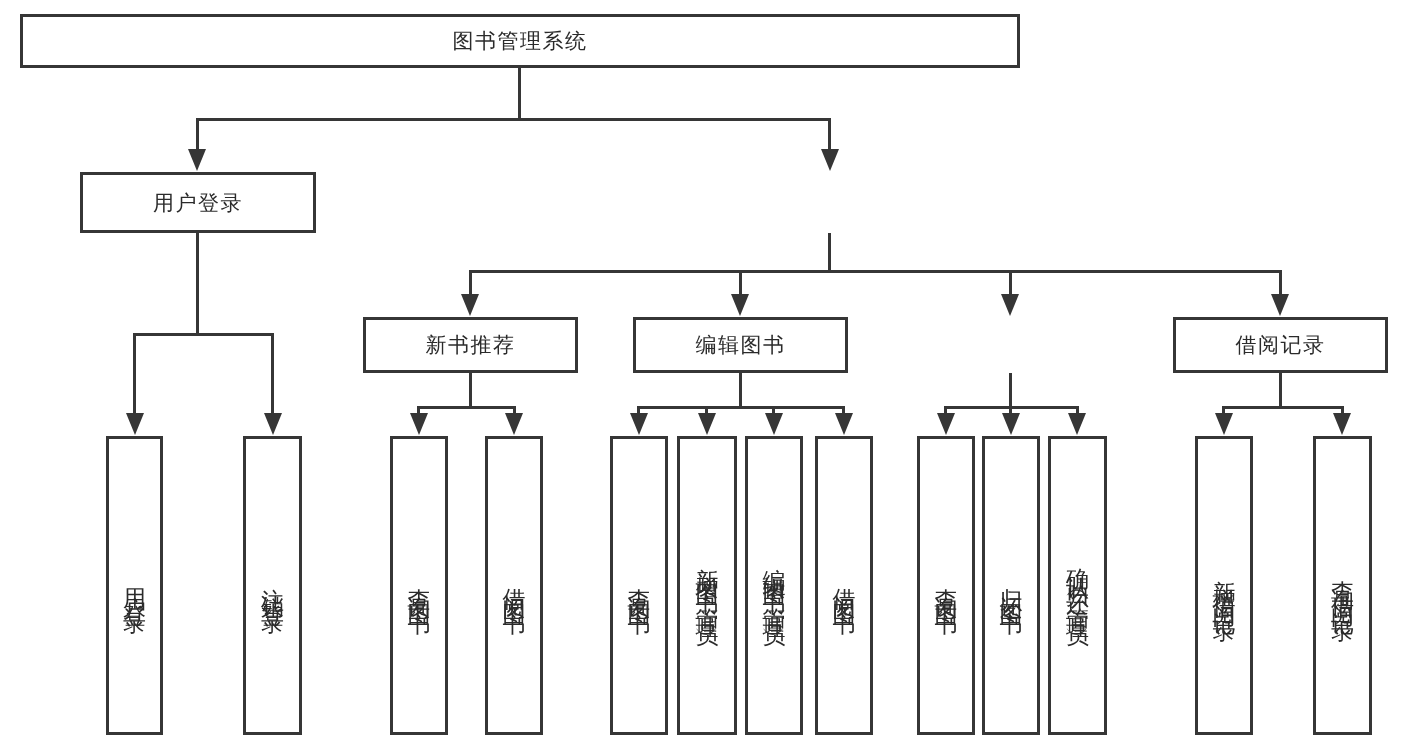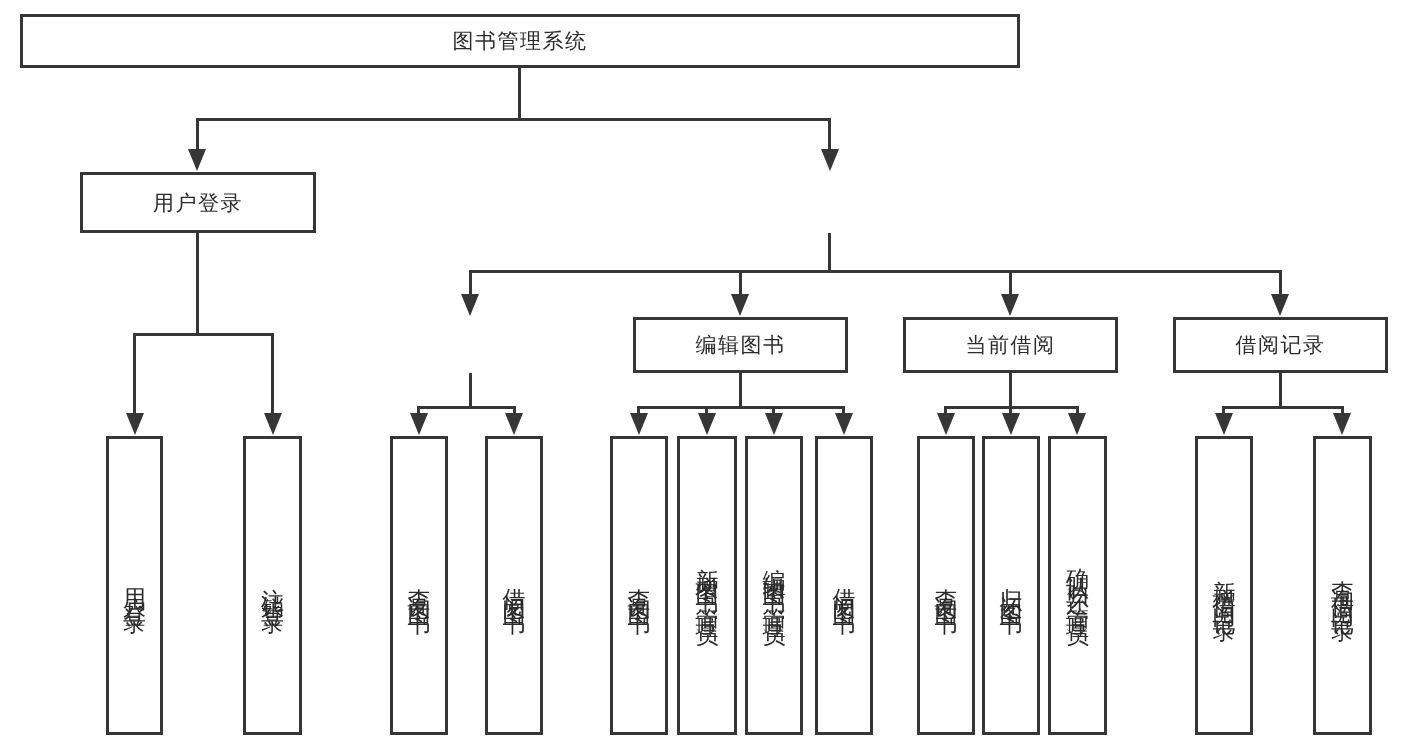--- a/index.html
+++ b/index.html
@@ -35,25 +35,25 @@
 <div class="canvas">
 
   <div class="box hbox" style="left:20px;top:14px;width:1000px;height:54px">
     <span>图书管理系统</span>
   </div>
 
   <div class="box hbox" style="left:80px;top:172px;width:236px;height:61px">
     <span>用户登录</span>
   </div>
 
+  <div class="box hbox" style="left:363px;top:317px;width:215px;height:56px">
+    <span>新书推荐</span>
+  </div>
   <div class="box hbox" style="left:633px;top:317px;width:215px;height:56px">
     <span>编辑图书</span>
-  </div>
-  <div class="box hbox" style="left:903px;top:317px;width:215px;height:56px">
-    <span>当前借阅</span>
   </div>
   <div class="box hbox" style="left:1173px;top:317px;width:215px;height:56px">
     <span>借阅记录</span>
   </div>
 
   <div class="box vbox" style="left:106px;top:436px;width:57px;height:299px">
     <span>用户登录</span>
   </div>
   <div class="box vbox" style="left:243px;top:436px;width:59px;height:299px">
     <span>注销登录</span>

